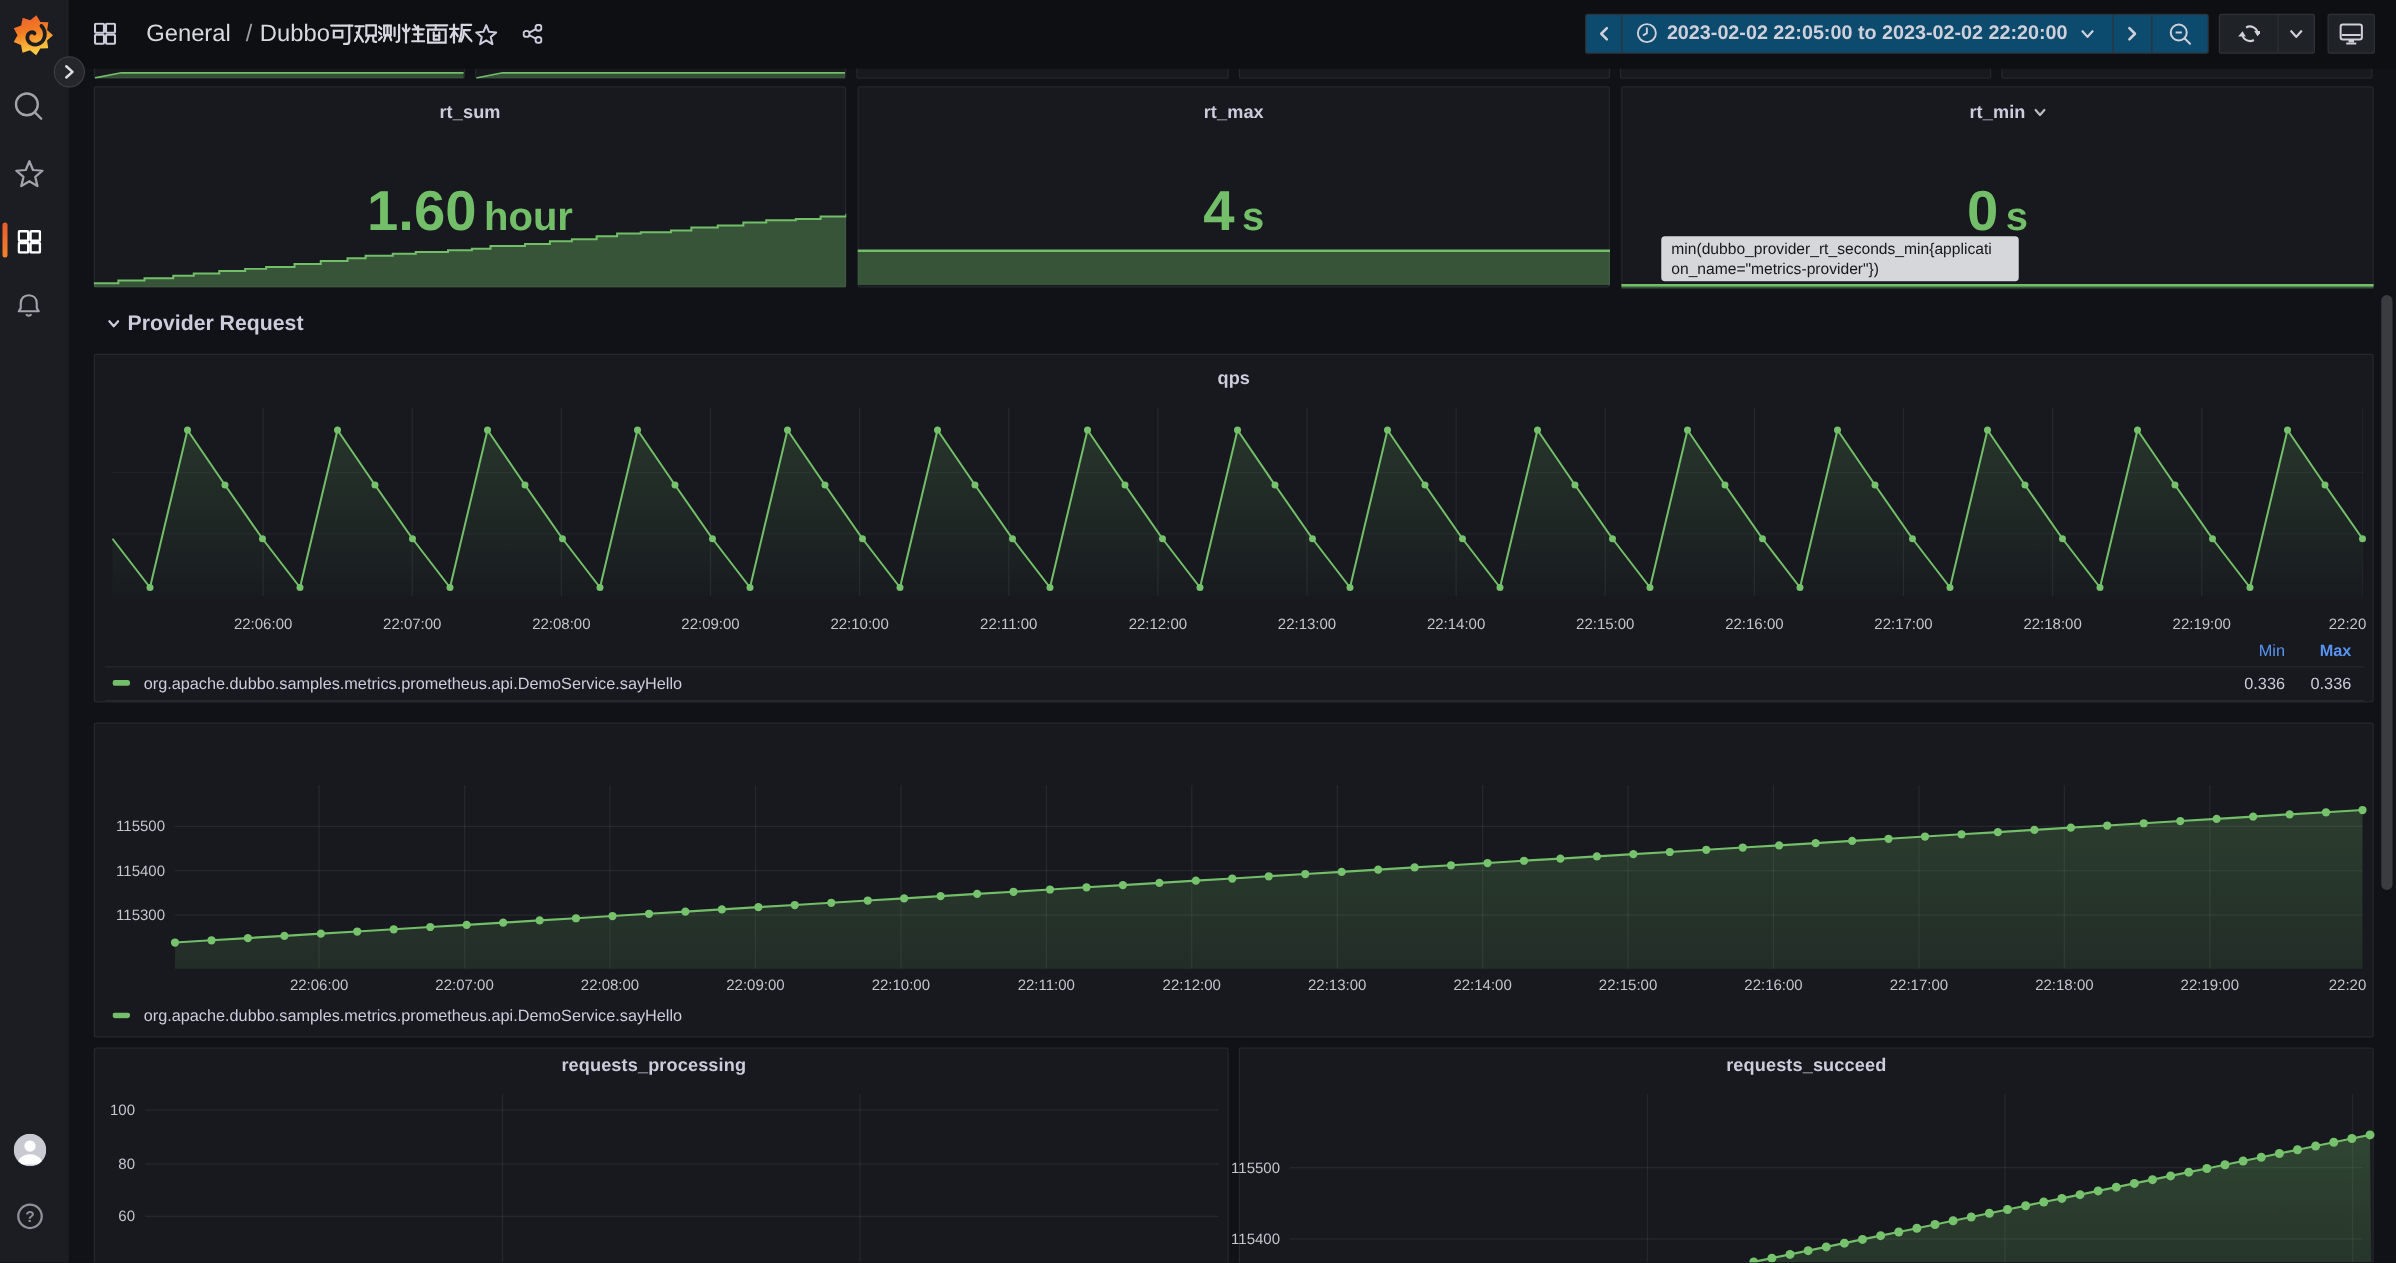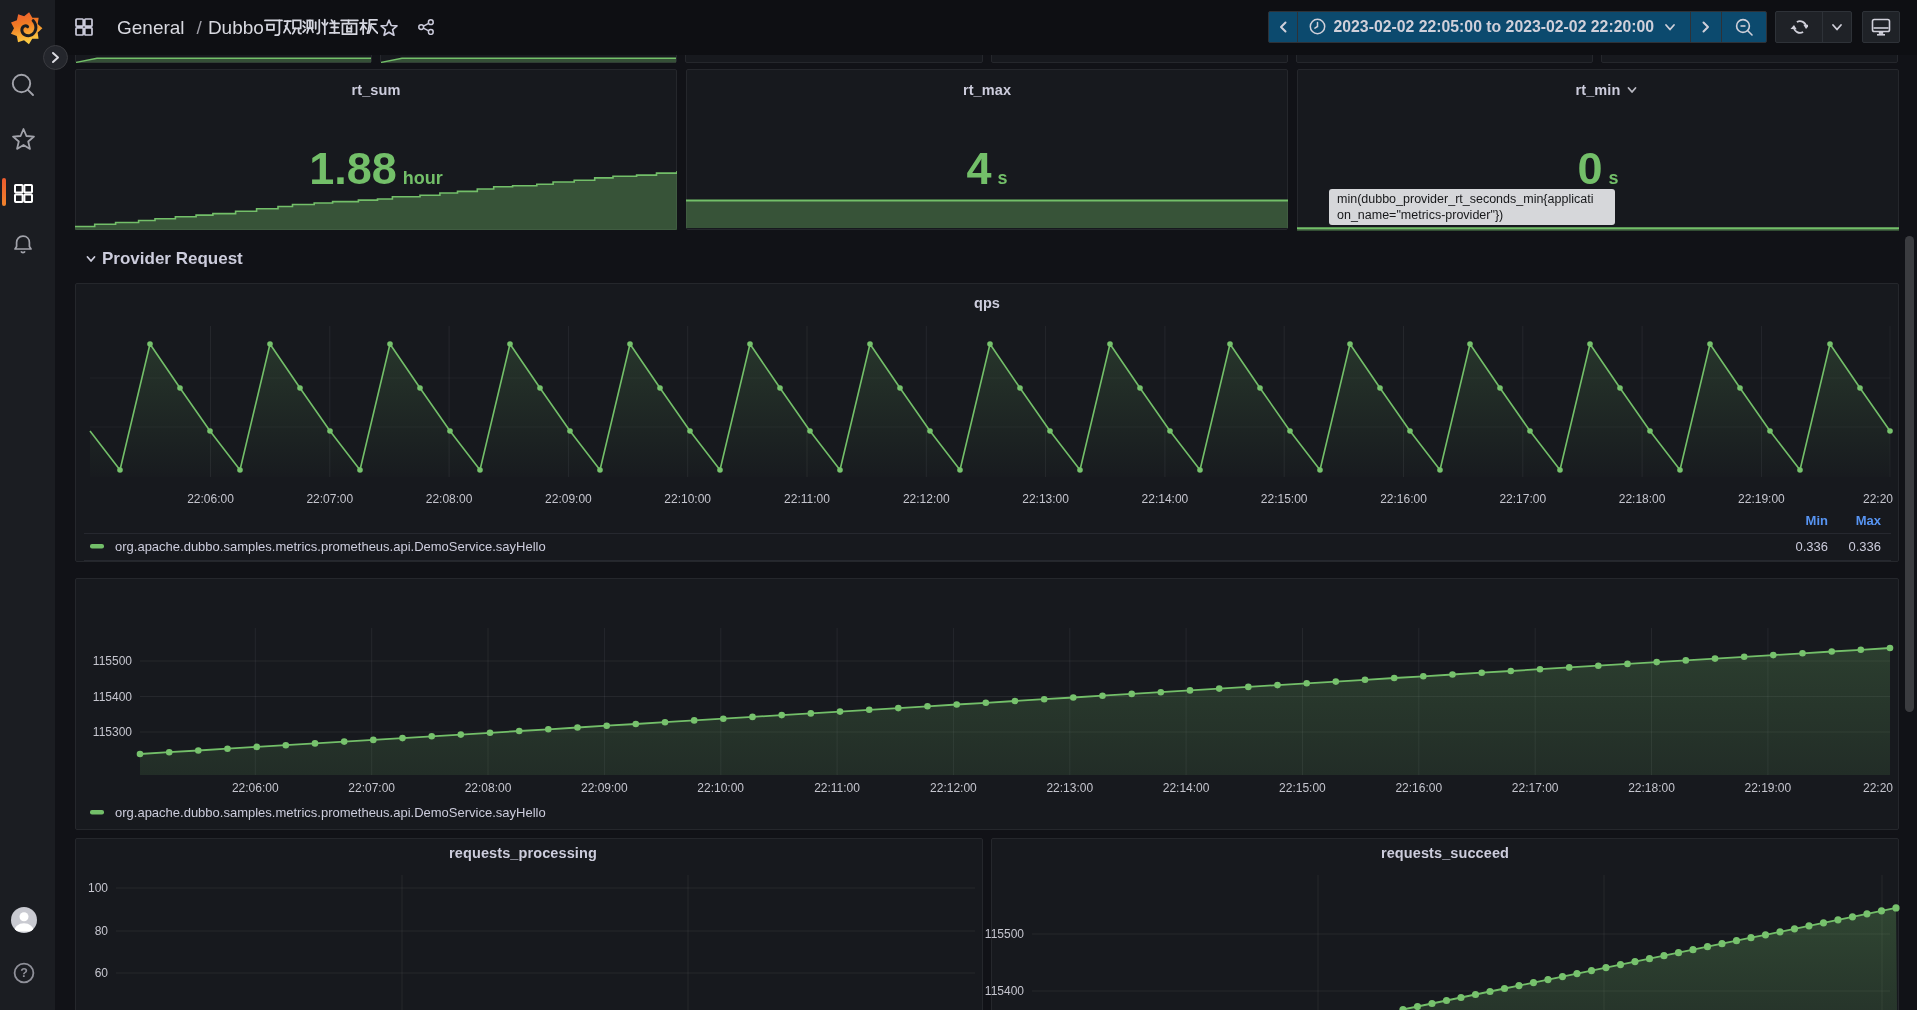--- a/index.html
+++ b/index.html
@@ -4,21 +4,21 @@
 html,body{width:1917px;height:1010px;overflow:hidden;background:#111217;font-family:"Liberation Sans",sans-serif}
 #app{position:relative;width:1917px;height:1010px;overflow:hidden;will-change:transform}
 .abs{position:absolute}
 .panel{position:absolute;background:#17191e;border:1px solid #25272c;border-radius:2px}
 .ptitle{position:absolute;width:100%;text-align:center;font-size:14.5px;font-weight:600;color:#ccccdc;letter-spacing:0.1px}
 .xl{position:absolute;text-align:center;font-size:12px;color:#c5c5ce}
 .yl{position:absolute;text-align:right;font-size:12px;color:#c5c5ce}
 .legtxt{font-size:13px;color:#ccccdc}
 .bigv{position:absolute;width:100%;display:flex;justify-content:center;align-items:baseline;color:#73bf69;font-weight:700}
 .num{font-size:45px;line-height:45px}
-.unit{font-size:18px;margin-left:6px}
+.unit{font-size:32px;margin-left:6px}
 </style></head><body>
 <div id="app">
 
 <div class="abs" style="left:55px;top:0;width:1862px;height:1010px;background:#111217"></div>
 
 <div class="panel" style="left:75px;top:40px;width:297.2px;height:23px"></div>
 <div class="panel" style="left:380.2px;top:40px;width:297.2px;height:23px"></div>
 <div class="panel" style="left:685.4px;top:40px;width:297.2px;height:23px"></div>
 <div class="panel" style="left:990.6px;top:40px;width:297.2px;height:23px"></div>
 <div class="panel" style="left:1295.8px;top:40px;width:297.2px;height:23px"></div>
@@ -35,21 +35,21 @@
 <div class="panel" style="left:686px;top:69px;width:602px;height:161px;overflow:hidden"></div>
 <div class="panel" style="left:1297px;top:69px;width:602px;height:161px;overflow:hidden"></div>
 
 <div class="ptitle" style="left:75px;top:82px;width:602px">rt_sum</div>
 <div class="ptitle" style="left:686px;top:82px;width:602px">rt_max</div>
 <div class="ptitle" style="left:1297px;top:82px;width:602px">rt_min</div>
 <svg class="abs" style="left:1626px;top:84px" width="12" height="12" viewBox="0 0 12 12">
       <polyline points="2.5,4 6,8 9.5,4" fill="none" stroke="#b9b9c2" stroke-width="1.8" stroke-linecap="round" stroke-linejoin="round"></polyline>
     </svg>
 <div class="bigv" style="left:75px;top:146px;width:602px">
-      <span class="num">1.88</span>
+      <span class="num">1.60</span>
       <span class="unit">hour</span>
     </div>
 <div class="bigv" style="left:686px;top:146px;width:602px">
       <span class="num">4</span>
       <span class="unit">s</span>
     </div>
 <div class="bigv" style="left:1297px;top:146px;width:602px">
       <span class="num">0</span>
       <span class="unit">s</span>
     </div>
@@ -333,21 +333,21 @@
     <div class="xl" style="left:1838px;top:781px;width:80px">22:20</div>
 <div class="yl" style="left:62px;top:654px;width:70px">115500</div>
     <div class="yl" style="left:62px;top:689.5px;width:70px">115400</div>
     <div class="yl" style="left:62px;top:725px;width:70px">115300</div>
     <div class="yl" style="left:38px;top:881px;width:70px">100</div>
     <div class="yl" style="left:38px;top:924px;width:70px">80</div>
     <div class="yl" style="left:38px;top:966px;width:70px">60</div>
     <div class="yl" style="left:954px;top:927px;width:70px">115500</div>
     <div class="yl" style="left:954px;top:984px;width:70px">115400</div>
 
-<div class="abs" style="left:1794px;top:513px;width:34px;text-align:right;font-size:13px;font-weight:700;color:#5794f2">Min</div>
+<div class="abs" style="left:1794px;top:513px;width:34px;text-align:right;font-size:13px;font-weight:400;color:#5794f2">Min</div>
 <div class="abs" style="left:1845px;top:513px;width:36px;text-align:right;font-size:13px;font-weight:600;color:#5794f2">Max</div>
 <div class="abs" style="left:84px;top:533px;width:1807px;height:1px;background:rgba(204,204,220,0.09)"></div>
 <div class="abs" style="left:84px;top:560px;width:1807px;height:1px;background:rgba(204,204,220,0.09)"></div>
 <svg class="abs" style="left:90px;top:544px" width="14" height="5">
       <rect width="14" height="4.5" rx="2" fill="#73bf69"></rect>
     </svg>
 <div class="abs legtxt" style="left:115px;top:539px">org.apache.dubbo.samples.metrics.prometheus.api.DemoService.sayHello</div>
 <div class="abs legtxt" style="left:1794px;top:539px;width:34px;text-align:right">0.336</div>
 <div class="abs legtxt" style="left:1845px;top:539px;width:36px;text-align:right">0.336</div>
 

